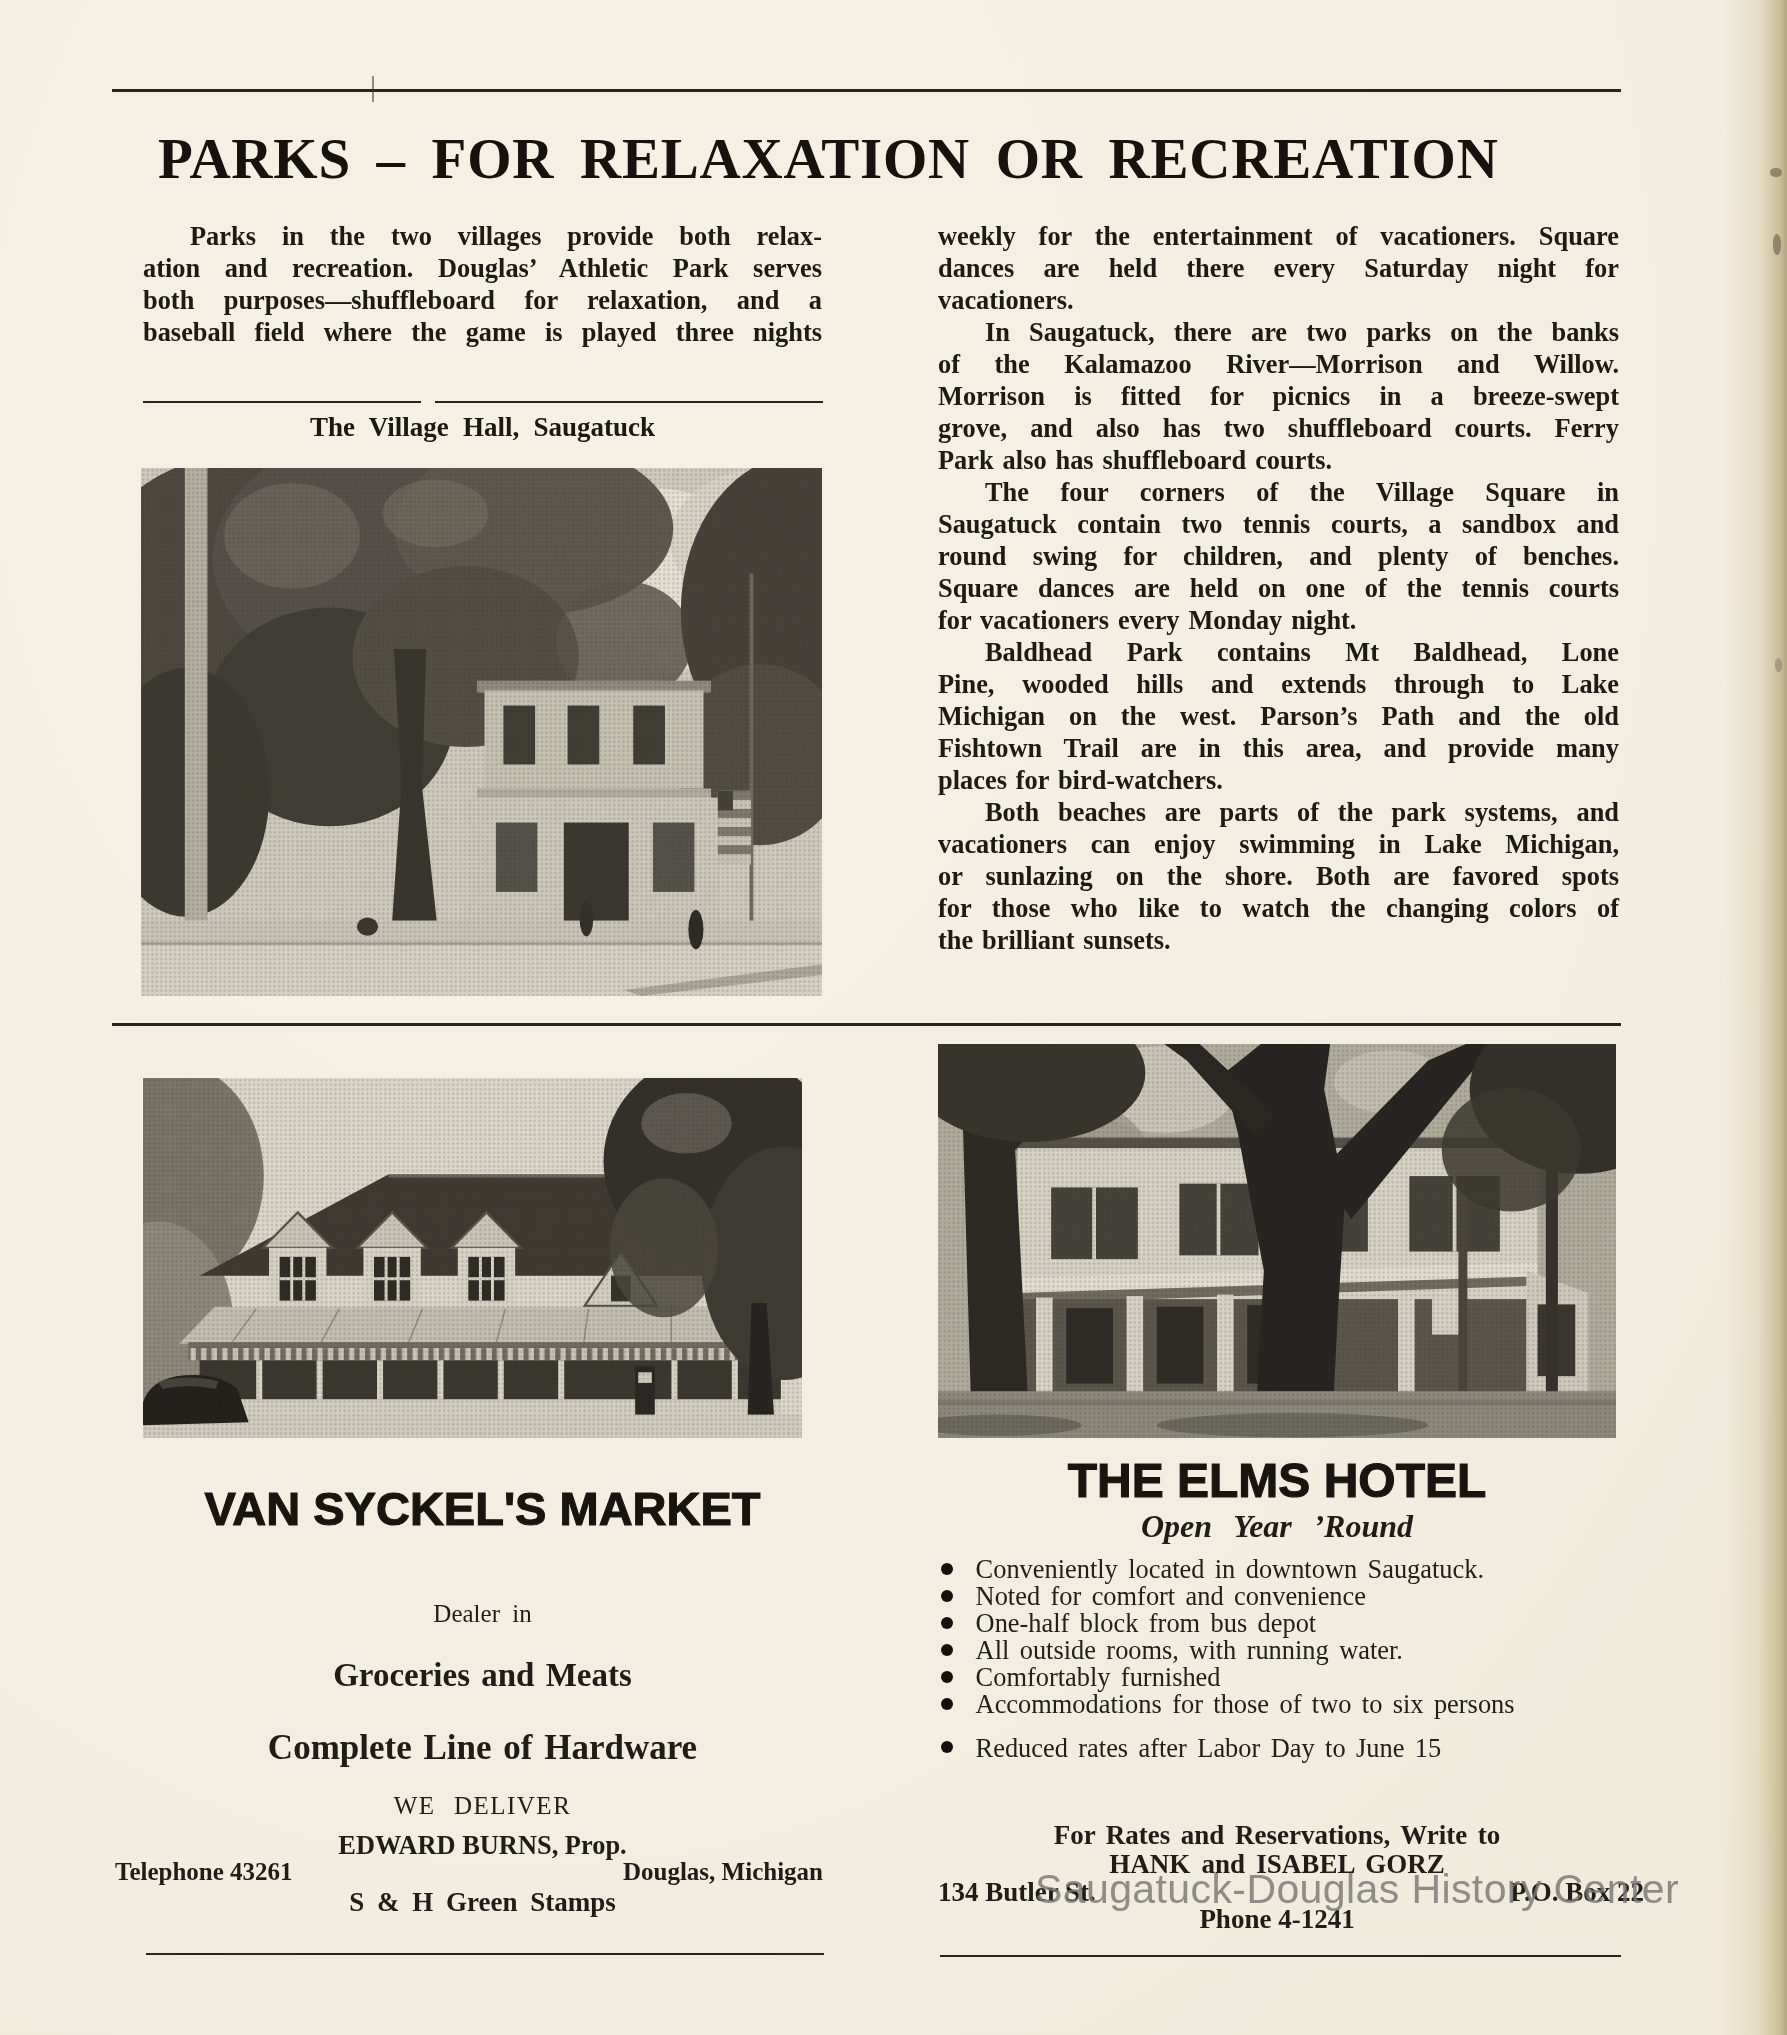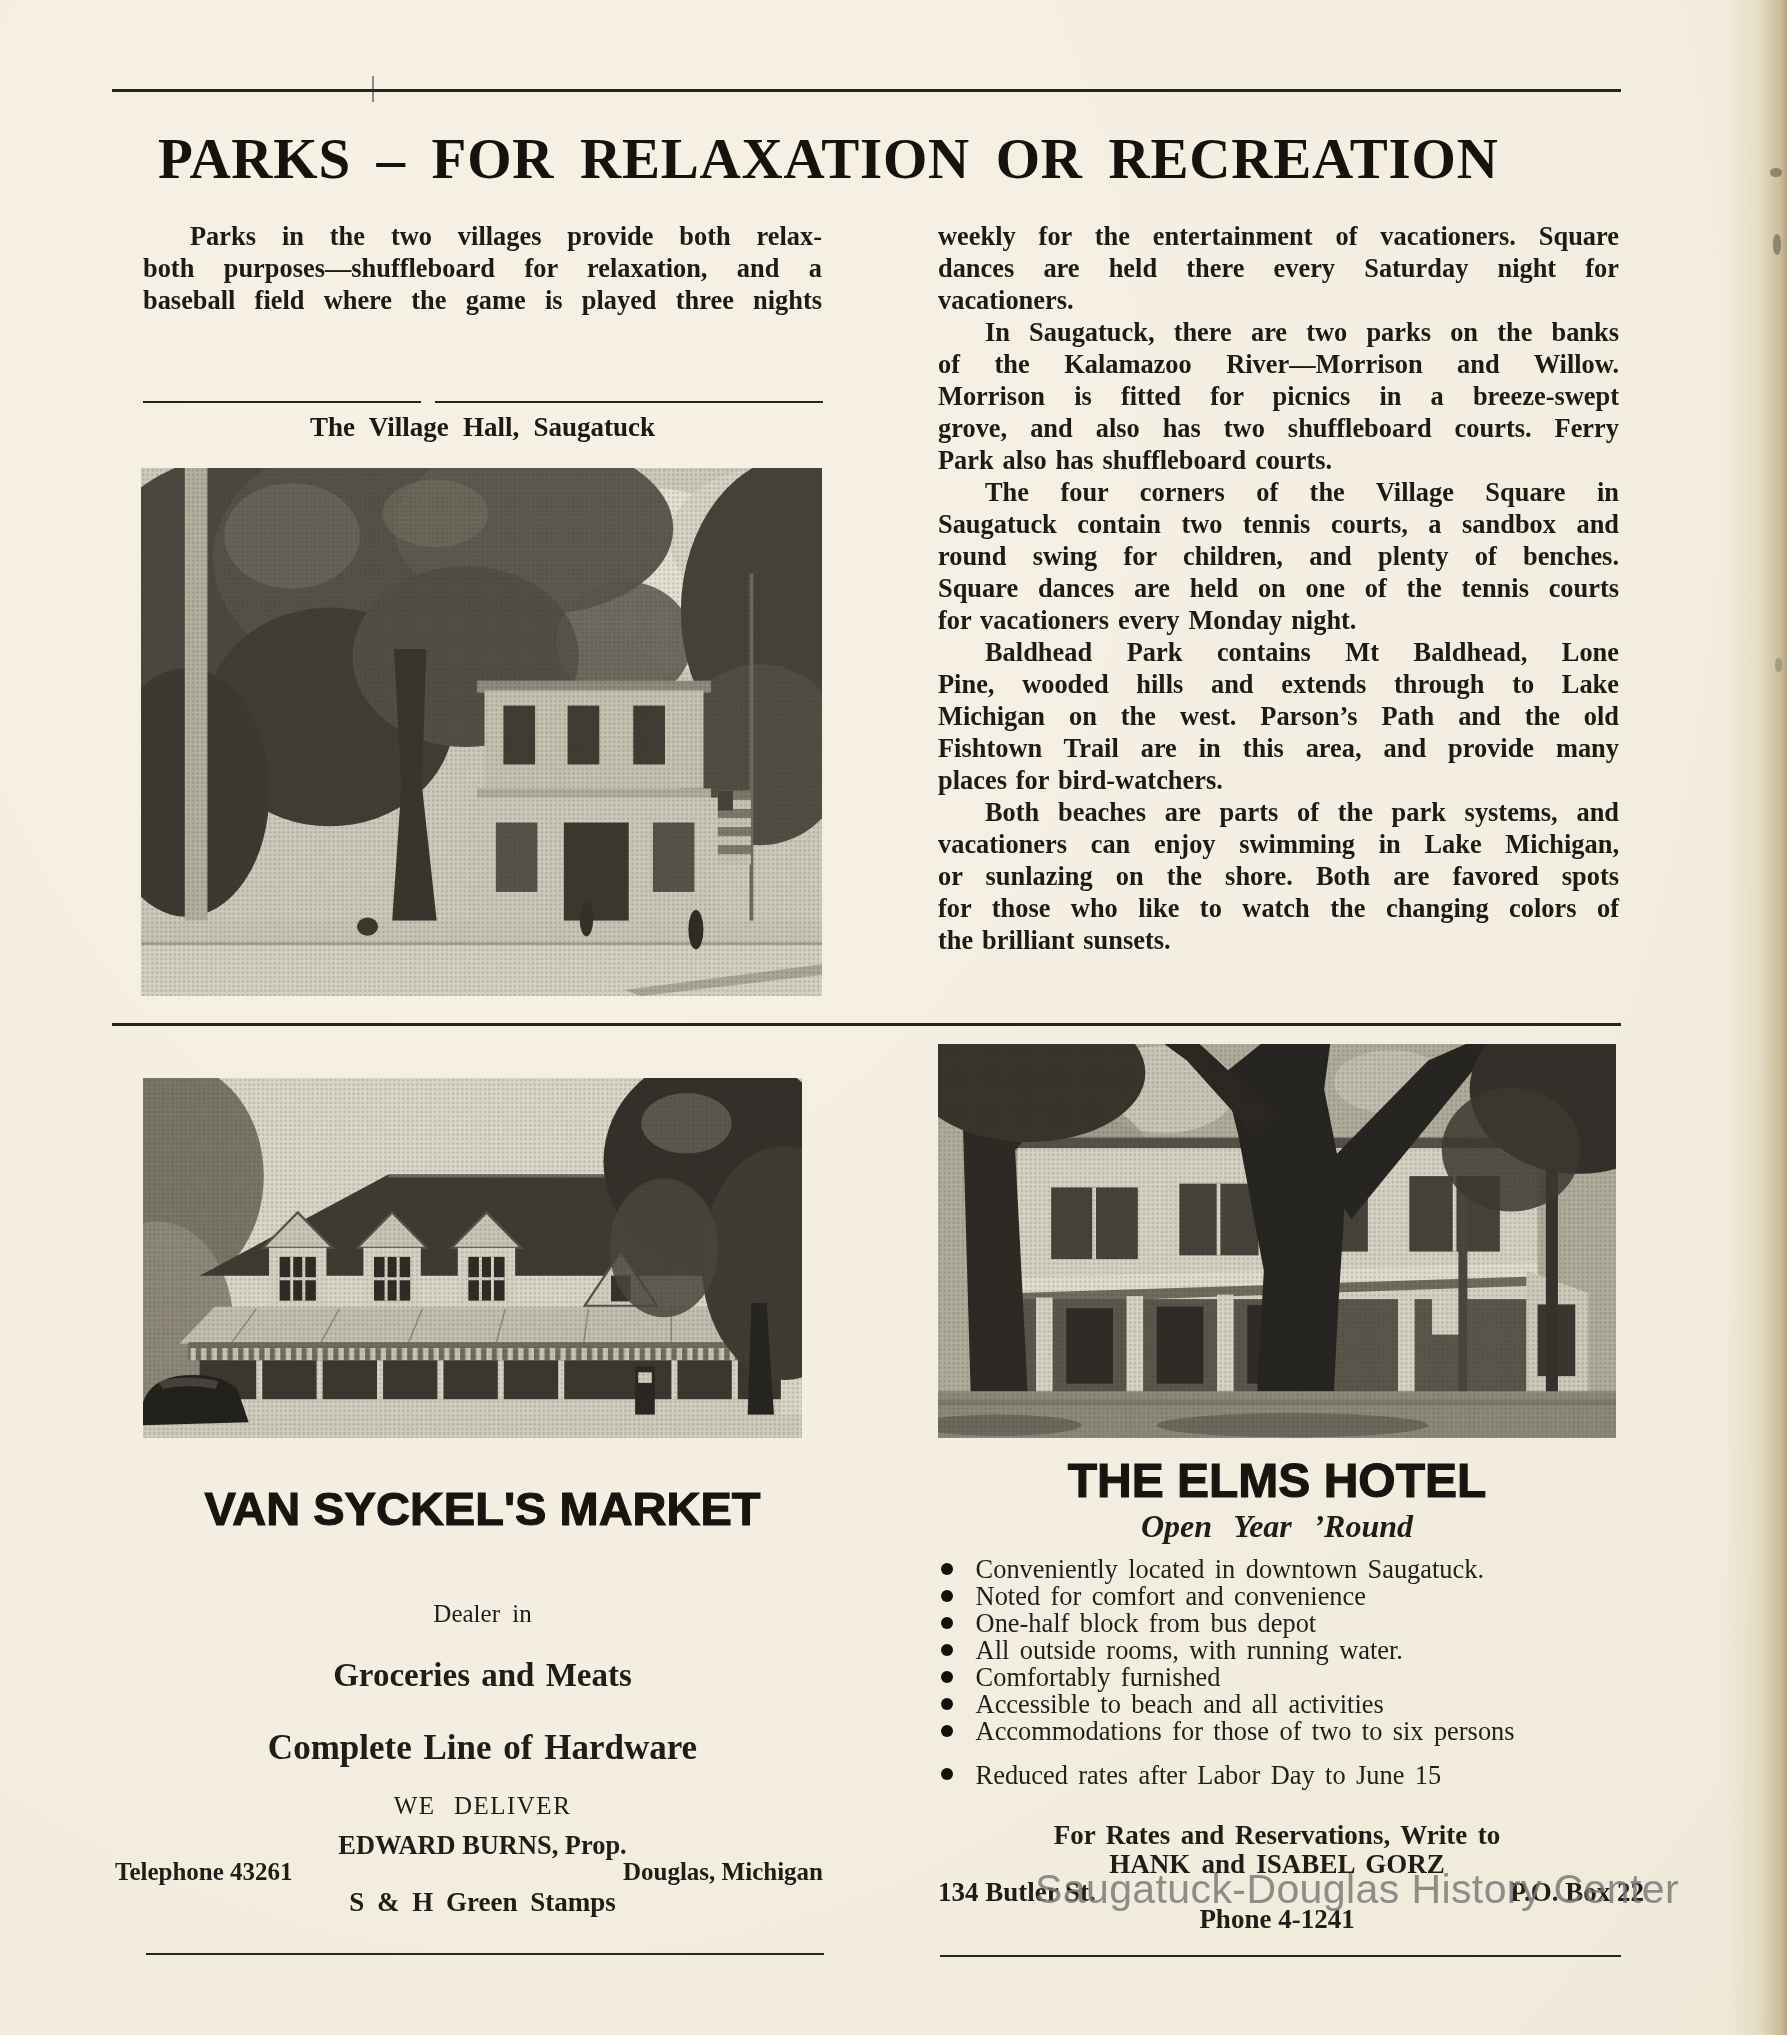--- a/index.html
+++ b/index.html
@@ -79,20 +79,21 @@
 
 <div id="page">
 
   <div class="rule" style="left:112px;top:89px;width:1509px;"></div>
   <div class="tick" style="left:372px;top:76px;"></div>
 
   <h1 class="page-title">PARKS – FOR RELAXATION OR RECREATION</h1>
 
   <div class="col col-left">
     <div class="tl ind">Parks in the two villages provide both relax-</div>
+    <div class="tl">ation and recreation. Douglas’ Athletic Park serves</div>
     <div class="tl">both purposes—shuffleboard for relaxation, and a</div>
     <div class="tl">baseball field where the game is played three nights</div>
   </div>
 
   <div class="col col-right">
     <div class="tl">weekly for the entertainment of vacationers. Square</div>
     <div class="tl">dances are held there every Saturday night for</div>
     <div class="tl last">vacationers.</div>
     <div class="tl ind">In Saugatuck, there are two parks on the banks</div>
     <div class="tl">of the Kalamazoo River—Morrison and Willow.</div>
@@ -349,24 +350,20 @@
     <div class="bullet-row">
         <span class="dot"></span>
         <span class="btext">All outside rooms, with running water.</span>
       </div>
     <div class="bullet-row">
         <span class="dot"></span>
         <span class="btext">Comfortably furnished</span>
       </div>
     <div class="bullet-row">
         <span class="dot"></span>
-        <span class="btext">Accessible to beach and all activities</span>
-      </div>
-    <div class="bullet-row">
-        <span class="dot"></span>
         <span class="btext">Accommodations for those of two to six persons</span>
       </div>
     <div class="bullet-gap"></div>
     <div class="bullet-row">
         <span class="dot"></span>
         <span class="btext">Reduced rates after Labor Day to June 15</span>
       </div>
   </div>
 
   <div class="c-right" id="elms-rates1">For Rates and Reservations, Write to</div>

